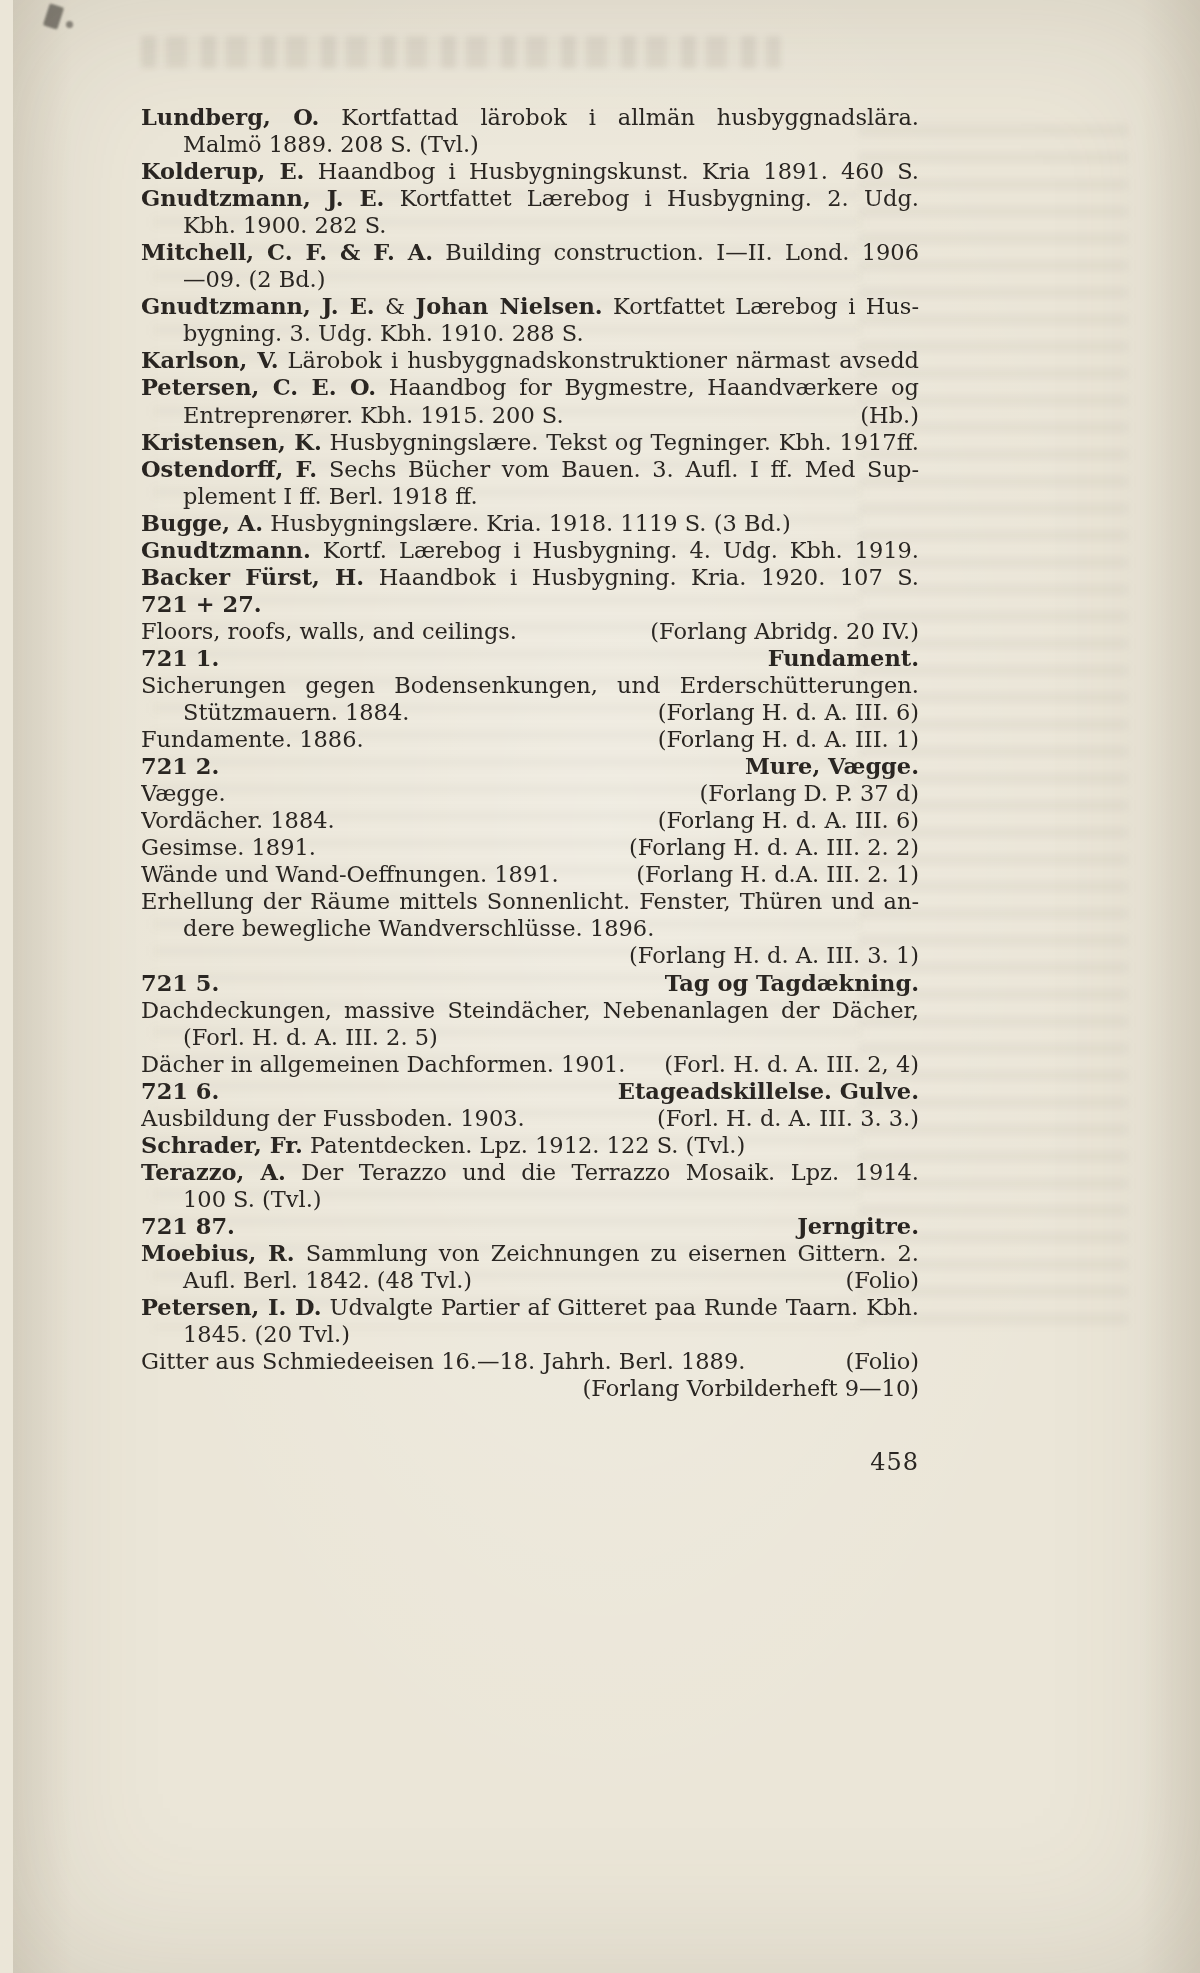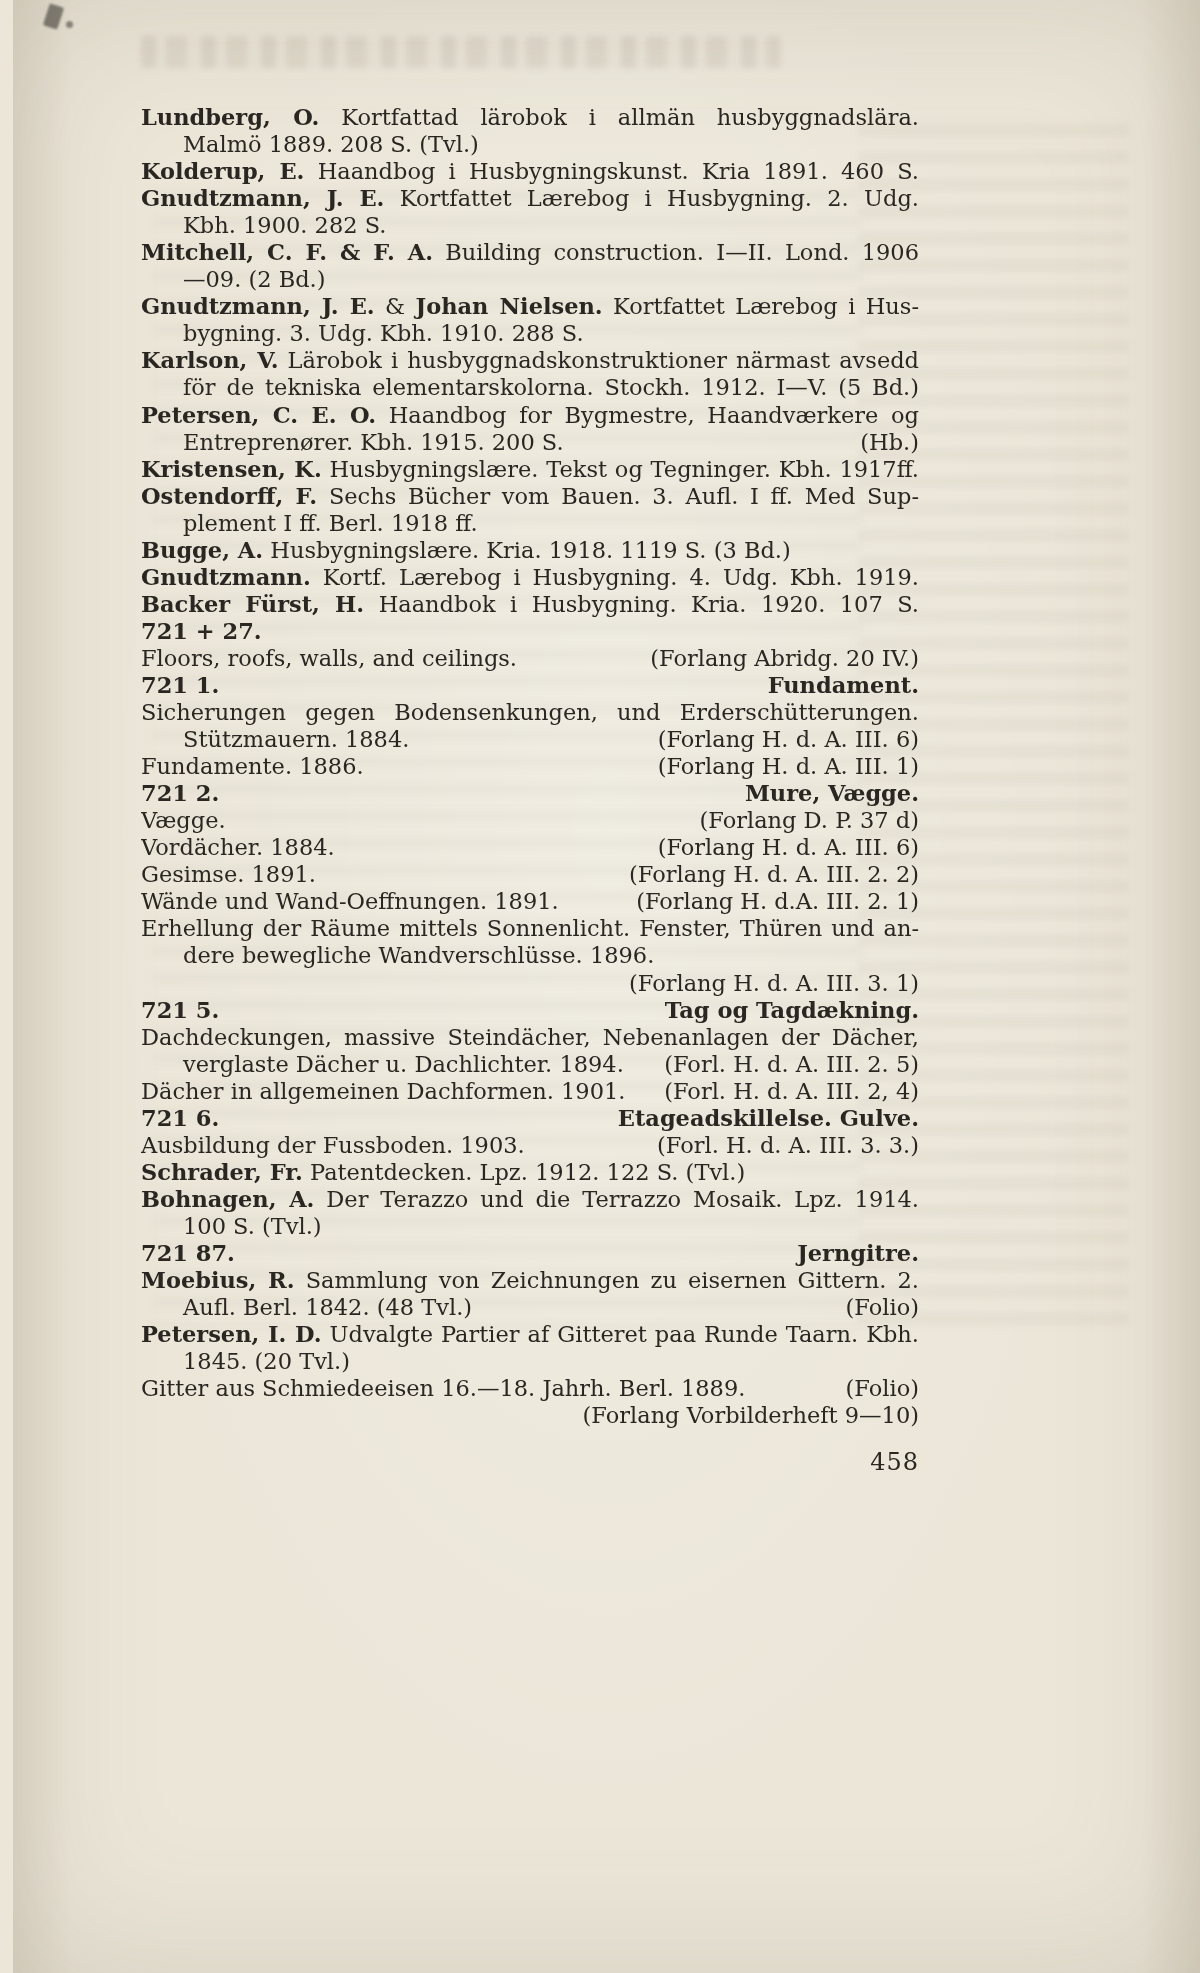--- a/index.html
+++ b/index.html
@@ -99,21 +99,20 @@
       <div class="line a-justify"><span class="seg bold">Lundberg, O.</span><span class="seg"> Kortfattad lärobok i allmän husbyggnadslära.</span></div>
       <div class="line a-left indent"><span class="seg">Malmö 1889. 208 S. (Tvl.)</span></div>
       <div class="line a-justify"><span class="seg bold">Kolderup, E.</span><span class="seg"> Haandbog i Husbygningskunst. Kria 1891. 460 S.</span></div>
       <div class="line a-justify"><span class="seg bold">Gnudtzmann, J. E.</span><span class="seg"> Kortfattet Lærebog i Husbygning. 2. Udg.</span></div>
       <div class="line a-left indent"><span class="seg">Kbh. 1900. 282 S.</span></div>
       <div class="line a-justify"><span class="seg bold">Mitchell, C. F. &amp; F. A.</span><span class="seg"> Building construction. I—II. Lond. 1906</span></div>
       <div class="line a-left indent"><span class="seg">—09. (2 Bd.)</span></div>
       <div class="line a-justify"><span class="seg bold">Gnudtzmann, J. E.</span><span class="seg"> &amp; </span><span class="seg bold">Johan Nielsen.</span><span class="seg"> Kortfattet Lærebog i Hus-</span></div>
       <div class="line a-left indent"><span class="seg">bygning. 3. Udg. Kbh. 1910. 288 S.</span></div>
       <div class="line a-justify"><span class="seg bold">Karlson, V.</span><span class="seg"> Lärobok i husbyggnadskonstruktioner närmast avsedd</span></div>
-      <div class="line a-justify indent"><span class="seg">för de tekniska elementarskolorna. Stockh. 1912. I—V. (5 Bd.)</span></div>
       <div class="line a-justify"><span class="seg bold">Petersen, C. E. O.</span><span class="seg"> Haandbog for Bygmestre, Haandværkere og</span></div>
       <div class="line a-split indent">
         <span class="part-left"><span class="seg">Entreprenører. Kbh. 1915. 200 S.</span></span>
         <span class="part-right"><span class="seg">(Hb.)</span></span>
       </div>
       <div class="line a-justify"><span class="seg bold">Kristensen, K.</span><span class="seg"> Husbygningslære. Tekst og Tegninger. Kbh. 1917ff.</span></div>
       <div class="line a-justify"><span class="seg bold">Ostendorff, F.</span><span class="seg"> Sechs Bücher vom Bauen. 3. Aufl. I ff. Med Sup-</span></div>
       <div class="line a-left indent"><span class="seg">plement I ff. Berl. 1918 ff.</span></div>
       <div class="line a-left"><span class="seg bold">Bugge, A.</span><span class="seg"> Husbygningslære. Kria. 1918. 1119 S. (3 Bd.)</span></div>
       <div class="line a-justify"><span class="seg bold">Gnudtzmann.</span><span class="seg"> Kortf. Lærebog i Husbygning. 4. Udg. Kbh. 1919.</span></div>
@@ -161,37 +160,36 @@
       <div class="line a-split">
         <span class="part-left"></span>
         <span class="part-right"><span class="seg">(Forlang H. d. A. III. 3. 1)</span></span>
       </div>
       <div class="line a-split">
         <span class="part-left"><span class="seg bold">721 5.</span></span>
         <span class="part-right"><span class="seg bold">Tag og Tagdækning.</span></span>
       </div>
       <div class="line a-justify"><span class="seg">Dachdeckungen, massive Steindächer, Nebenanlagen der Dächer,</span></div>
       <div class="line a-split indent">
-        <span class="part-left"><span class="seg">verglaste Dächer u. Dachlichter. 1894.</span></span>
         <span class="part-right"><span class="seg">(Forl. H. d. A. III. 2. 5)</span></span>
       </div>
       <div class="line a-split">
         <span class="part-left"><span class="seg">Dächer in allgemeinen Dachformen. 1901.</span></span>
         <span class="part-right"><span class="seg">(Forl. H. d. A. III. 2, 4)</span></span>
       </div>
       <div class="line a-split">
         <span class="part-left"><span class="seg bold">721 6.</span></span>
         <span class="part-right"><span class="seg bold">Etageadskillelse. Gulve.</span></span>
       </div>
       <div class="line a-split">
         <span class="part-left"><span class="seg">Ausbildung der Fussboden. 1903.</span></span>
         <span class="part-right"><span class="seg">(Forl. H. d. A. III. 3. 3.)</span></span>
       </div>
       <div class="line a-left"><span class="seg bold">Schrader, Fr.</span><span class="seg"> Patentdecken. Lpz. 1912. 122 S. (Tvl.)</span></div>
-      <div class="line a-justify"><span class="seg bold">Bohnagen, A.</span><span class="seg"> Der Terazzo und die Terrazzo Mosaik. Lpz. 1914.</span></div>
+      <div class="line a-justify"><span class="seg bold">Terazzo, A.</span><span class="seg"> Der Terazzo und die Terrazzo Mosaik. Lpz. 1914.</span></div>
       <div class="line a-left indent"><span class="seg">100 S. (Tvl.)</span></div>
       <div class="line a-split">
         <span class="part-left"><span class="seg bold">721 87.</span></span>
         <span class="part-right"><span class="seg bold">Jerngitre.</span></span>
       </div>
       <div class="line a-justify"><span class="seg bold">Moebius, R.</span><span class="seg"> Sammlung von Zeichnungen zu eisernen Gittern. 2.</span></div>
       <div class="line a-split indent">
         <span class="part-left"><span class="seg">Aufl. Berl. 1842. (48 Tvl.)</span></span>
         <span class="part-right"><span class="seg">(Folio)</span></span>
       </div>

